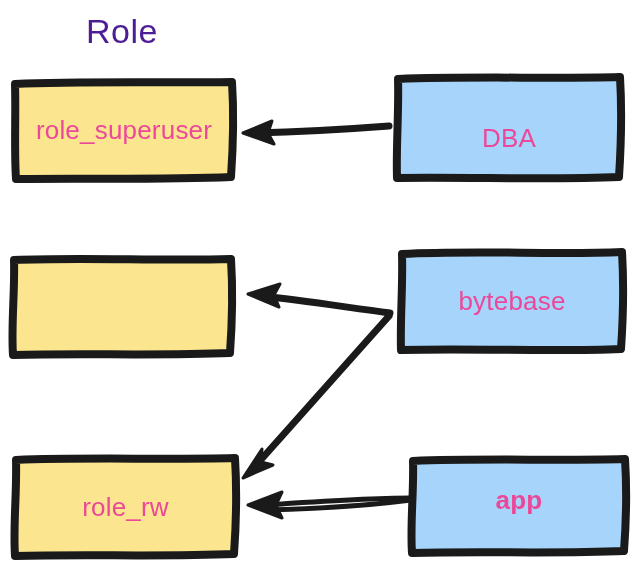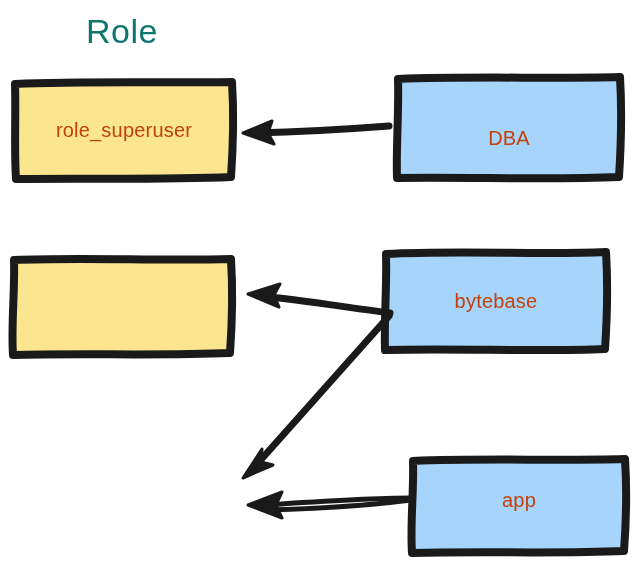--- a/index.html
+++ b/index.html
@@ -13,38 +13,38 @@
   #canvas {
     position: relative;
     width: 639px;
     height: 567px;
     background: #ffffff;
     overflow: hidden;
   }
   .col-header {
     position: absolute;
     font-size: 34px;
-    color: #0f766e;
+    color: #4c1d95;
     font-weight: 400;
     letter-spacing: 0.5px;
     text-align: center;
     white-space: nowrap;
   }
   .node {
     position: absolute;
     display: flex;
     align-items: center;
     justify-content: center;
     box-sizing: border-box;
   }
   .node .node-label {
     position: relative;
     z-index: 3;
-    font-size: 20px;
-    color: #c2410c;
+    font-size: 26px;
+    color: #ec4899;
     white-space: nowrap;
     letter-spacing: 0.2px;
   }
   .node svg.node-shape {
     position: absolute;
     top: 0;
     left: 0;
     z-index: 1;
     overflow: visible;
   }
@@ -104,28 +104,34 @@
     </svg>
     <span class="node-label">DBA</span>
   </div>
 
   <div class="node" style="left:8px; top:255px; width:229px; height:103px;">
     <svg class="node-shape" width="229" height="103" viewBox="0 0 229 103" preserveAspectRatio="none">
       <path d="M6,5 C72,2 152,6 223,4 C225,36 224,70 222,98 C152,101 72,98 5,100 C3,70 7,36 6,5 Z" fill="#fbe68f" stroke="#1a1a1a" stroke-width="8" stroke-linejoin="round"></path>
     </svg>
   </div>
 
-  <div class="node" style="left:380px; top:249px; width:232px; height:105px;">
+  <div class="node" style="left:396px; top:249px; width:232px; height:105px;">
     <svg class="node-shape" width="232" height="105" viewBox="0 0 232 105" preserveAspectRatio="none">
       <path d="M6,5 C78,1 158,6 226,3 C228,36 227,71 225,100 C158,103 78,99 5,101 C4,71 7,36 6,5 Z" fill="#a6d4fb" stroke="#1a1a1a" stroke-width="8" stroke-linejoin="round"></path>
     </svg>
     <span class="node-label">bytebase</span>
   </div>
 
+  <div class="node" style="left:10px; top:455px; width:231px; height:104px;">
+    <svg class="node-shape" width="231" height="104" viewBox="0 0 231 104" preserveAspectRatio="none">
+      <path d="M6,5 C74,2 154,5 225,3 C227,36 226,71 224,99 C154,102 74,99 5,101 C3,71 7,36 6,5 Z" fill="#fbe68f" stroke="#1a1a1a" stroke-width="8" stroke-linejoin="round"></path>
+    </svg>
+    <span class="node-label">role_rw</span>
+  </div>
 
-  <div class="node" style="left:407px; top:456px; width:224px; height:88px;">
+  <div class="node" style="left:407px; top:456px; width:224px; height:88px;font-weight:bold;">
     <svg class="node-shape" width="224" height="100" viewBox="0 0 224 100" preserveAspectRatio="none">
       <path d="M6,5 C74,2 150,5 218,3 C220,34 219,68 217,95 C150,98 74,95 5,97 C3,68 7,34 6,5 Z" fill="#a6d4fb" stroke="#1a1a1a" stroke-width="8" stroke-linejoin="round"></path>
     </svg>
     <span class="node-label">app</span>
   </div>
 
 </div>
 
 </body></html>

